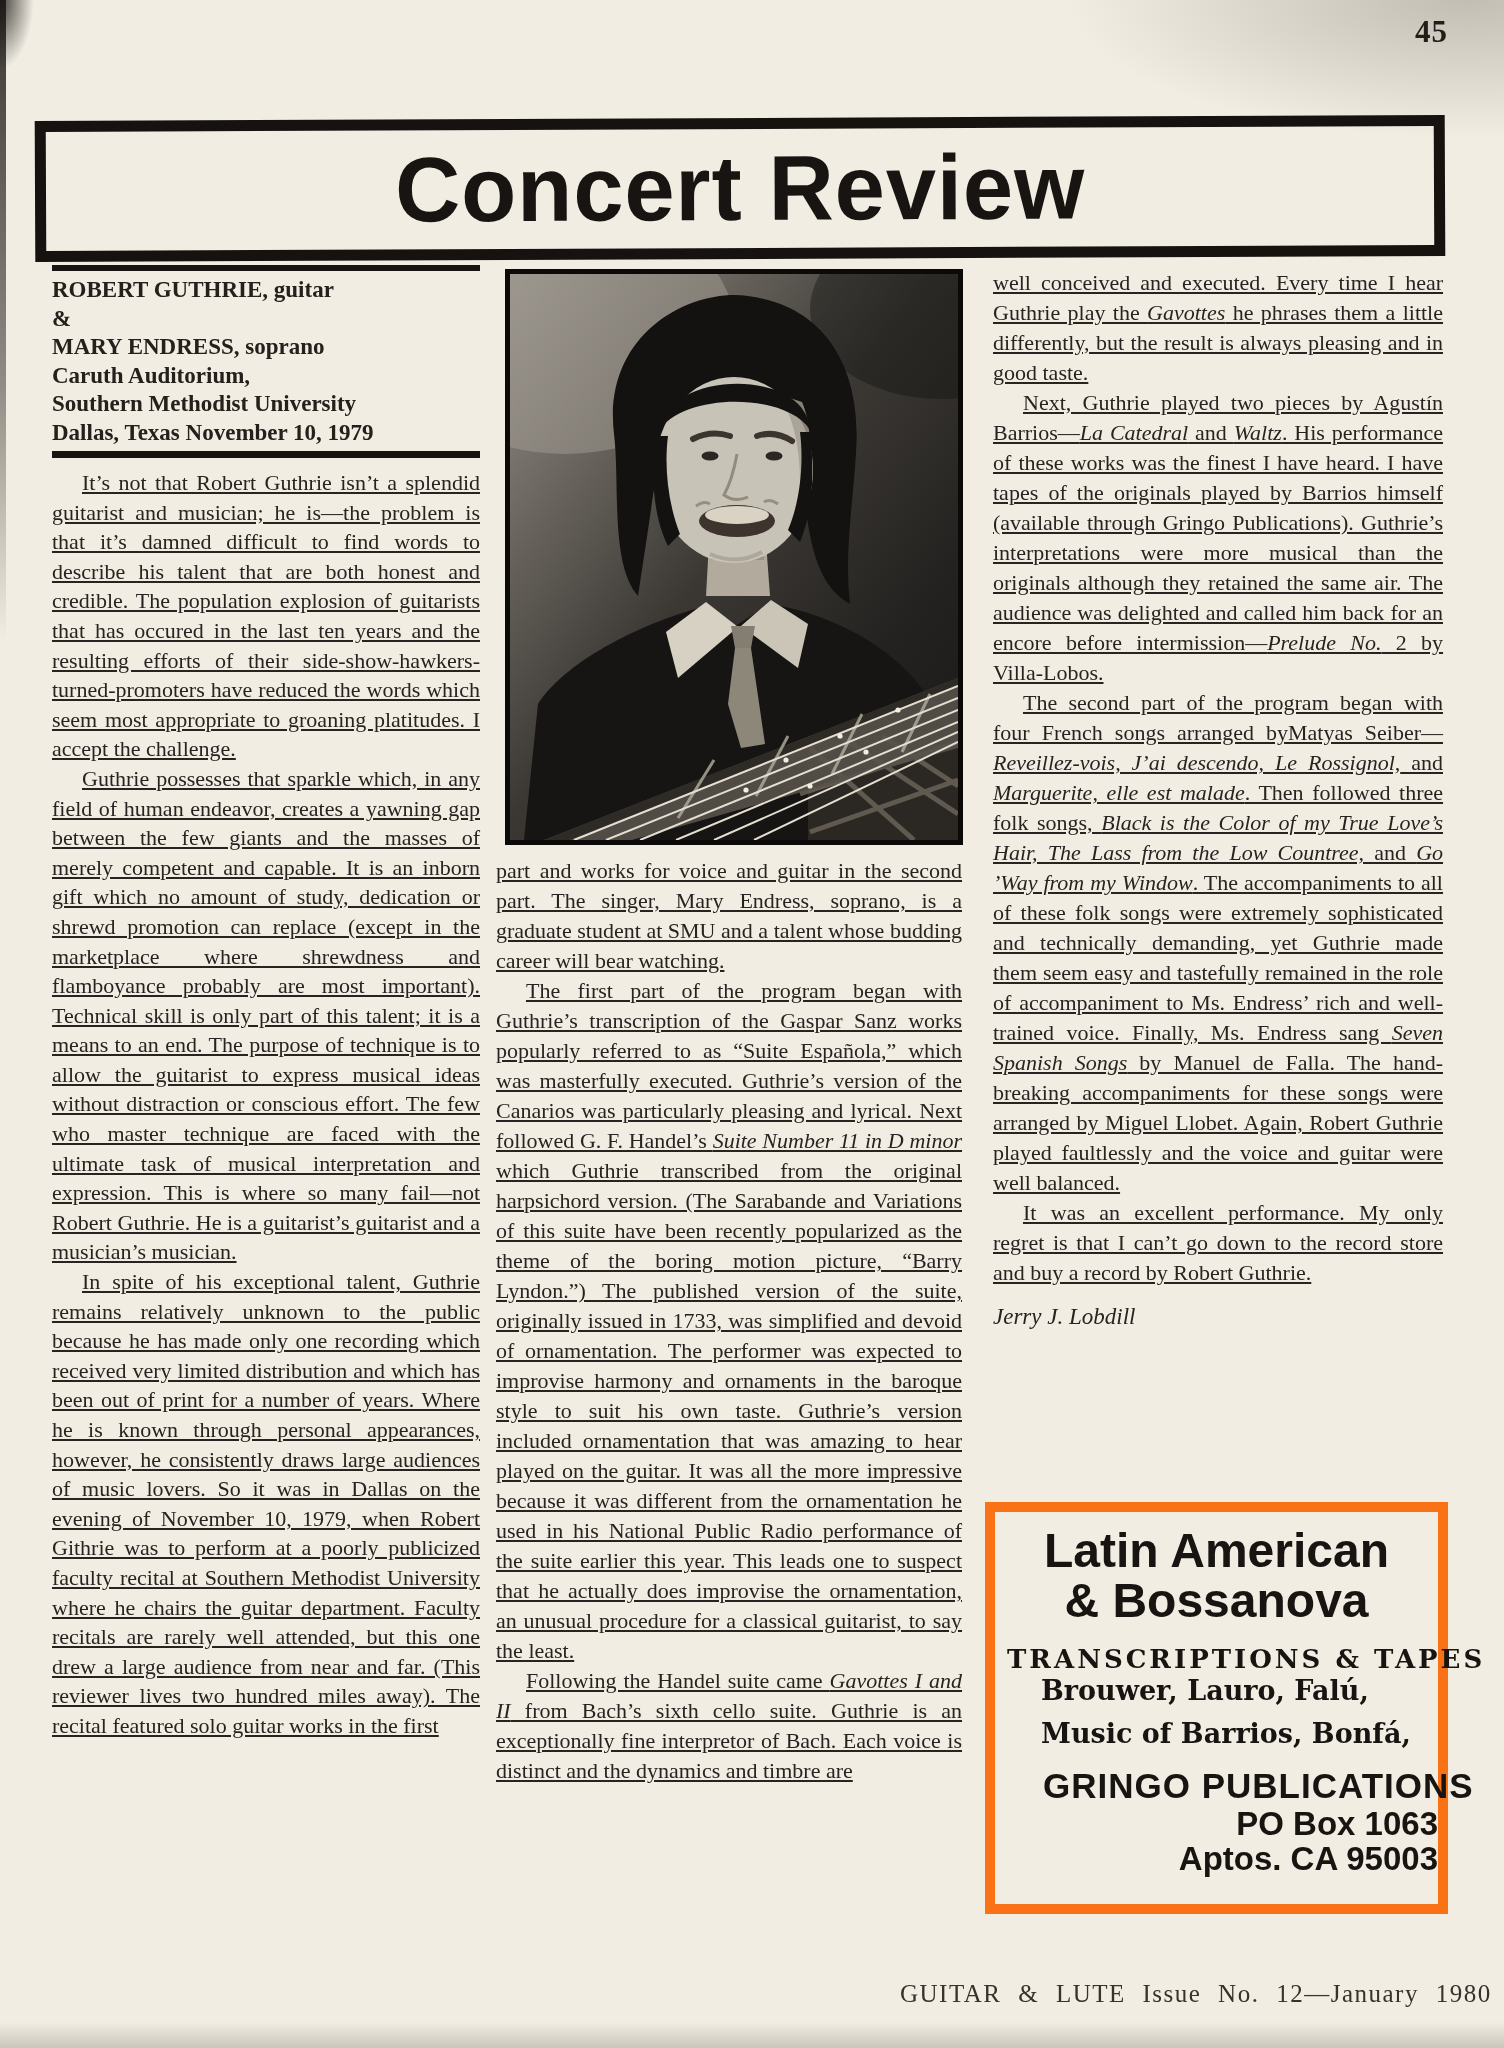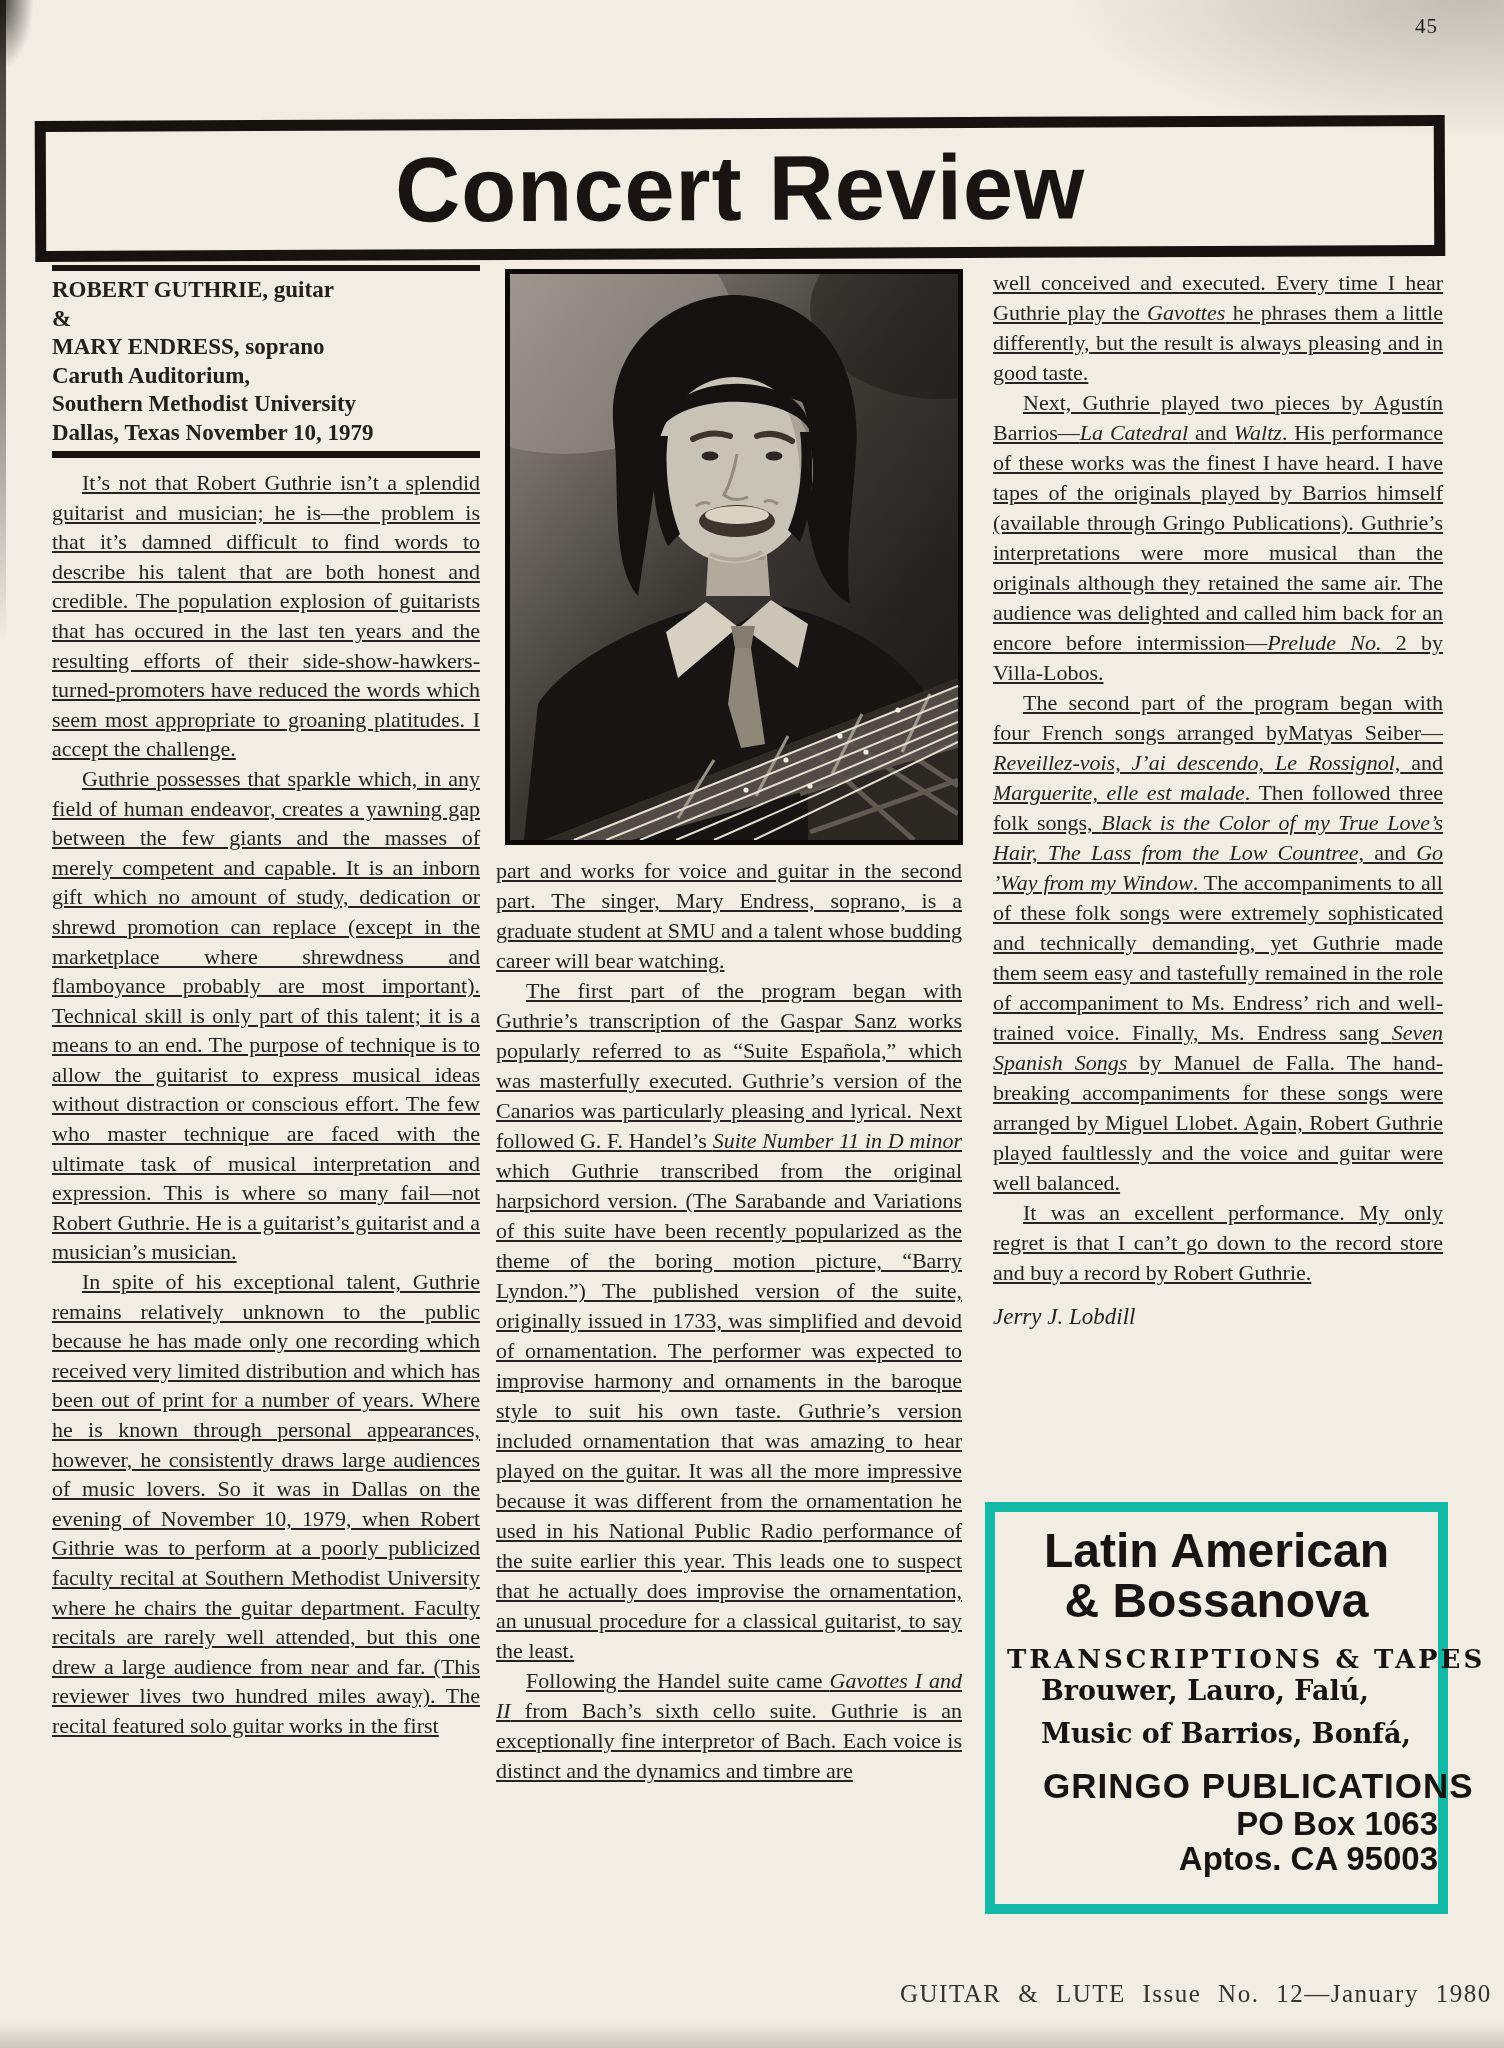--- a/index.html
+++ b/index.html
@@ -18,21 +18,21 @@
   
   .edge-left{position:absolute;left:0;top:0;width:6px;height:640px;
     background:linear-gradient(to bottom,rgba(25,22,18,.85),rgba(25,22,18,.45) 60%,rgba(25,22,18,0));}
   .smudge-tl{position:absolute;left:0;top:0;width:34px;height:70px;
     background:radial-gradient(ellipse at 0% 0%,rgba(20,18,15,.8),rgba(20,18,15,0) 70%);}
   .corner-tr{position:absolute;right:0;top:0;width:470px;height:150px;
     background:radial-gradient(ellipse at 92% 0%,rgba(120,113,100,.38),rgba(120,113,100,0) 65%);}
   .edge-bottom{position:absolute;left:0;bottom:0;width:100%;height:26px;
     background:linear-gradient(to top,rgba(90,84,72,.25),rgba(90,84,72,0));}
 
-  .pageno{position:absolute;left:1415px;top:14px;font-size:21px;font-weight:normal;letter-spacing:1px;}
+  .pageno{position:absolute;left:1415px;top:14px;font-size:31px;font-weight:bold;letter-spacing:1px;}
 
   
   .masthead{
     position:absolute;left:35px;top:118px;width:1410px;height:141px;
     border:11px solid #15120f;box-sizing:border-box;
     display:flex;align-items:center;justify-content:center;
     transform:rotate(-0.25deg);
   }
   .masthead h1{
     margin:0;font-family:"Liberation Sans","DejaVu Sans",sans-serif;
@@ -61,21 +61,21 @@
   
   .photo{
     position:absolute;left:505px;top:269px;width:458px;height:576px;
     border:5px solid #0b0a09;box-sizing:border-box;background:#2a2825;
   }
   .photo svg{display:block;width:100%;height:100%;}
 
   
   .adbox{
     position:absolute;left:985px;top:1502px;width:463px;height:412px;
-    border:10px solid #14b8a6;box-sizing:border-box;
+    border:10px solid #f97316;box-sizing:border-box;
     font-family:"Liberation Sans","DejaVu Sans",sans-serif;color:#171411;
   }
   .ad-title{ text-align:center;font-weight:bold;font-size:48px;line-height:50px;letter-spacing:0px; }
   .ad-title.first{margin-top:14px;}
   .ad-sub{
     font-family:"DejaVu Serif","Liberation Serif",serif;
     font-weight:bold;font-size:26px;letter-spacing:3px;margin:18px 0 0 12px;white-space:nowrap;
   }
   .ad-music{
     font-family:"DejaVu Serif","Liberation Serif",serif;

